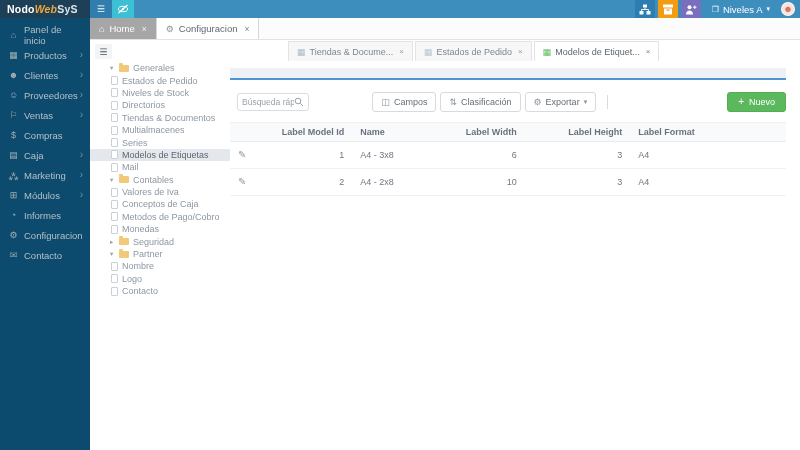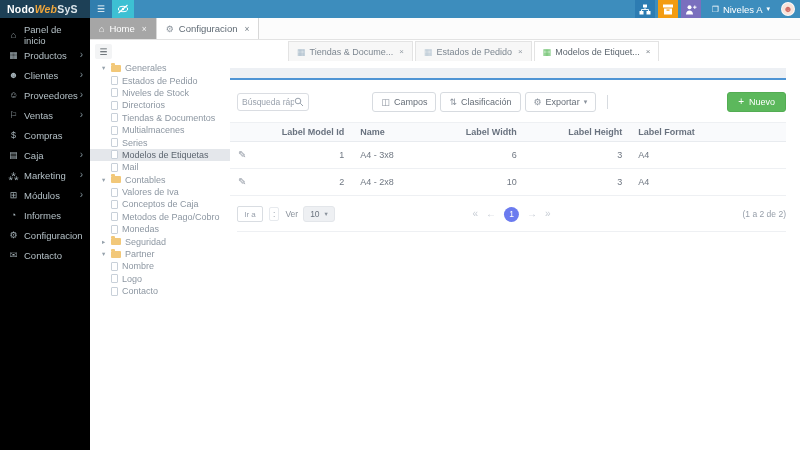--- a/index.html
+++ b/index.html
@@ -1,21 +1,21 @@
 <!DOCTYPE html>
 <html><head>
 <meta charset="utf-8">
 <style>
   * { margin:0; padding:0; box-sizing:border-box; }
   html,body { width:800px; height:450px; overflow:hidden; background:#fff;
     font-family:"Liberation Sans", sans-serif; }
   .stage { position:relative; width:800px; height:450px; }
 
   
-  .sidebar { position:absolute; left:0; top:0; width:90px; height:450px; background:#000000; }
+  .sidebar { position:absolute; left:0; top:0; width:90px; height:450px; background:#0c4a6e; }
   .logo { height:18px; background:#1d4056; display:flex; align-items:center; padding-left:7px;
     font-size:10.5px; letter-spacing:.2px; white-space:nowrap; }
   .logo b { color:#fff; font-weight:bold; }
   .logo .web { color:#f0a63a; font-weight:bold;font-style:italic; }
   .logo .sys { color:#dce5eb; font-weight:600; }
   .snav { padding-top:7px; }
   .sitem { display:flex; align-items:center; height:20px; padding:0 7px; color:#b4c0c6;
     font-size:9.5px; cursor:pointer; }
   .sicon { width:13px; margin-right:4px; font-size:9px; color:#a2afb5; text-align:center; flex:none; }
   .sarrow { margin-left:auto; color:#7d8d95; font-size:10px; line-height:1; }
@@ -51,21 +51,21 @@
   .tab.active .ticn { color:#8a939c; }
 
   
   .content { position:absolute; left:90px; top:40px; width:710px; height:410px; background:#fff; }
 
   
   .treepanel { position:absolute; left:0; top:0; width:140px; height:410px; }
   .ttoggle { margin:4px 0 3px 5px; width:17px; height:15px; background:#f3f4f5; display:flex;
     align-items:center; justify-content:center; color:#4a5258; font-size:9px; cursor:pointer;
     border-radius:2px; }
-  .tn { display:flex; align-items:center; height:12.4px; padding-left:12px; color:#8d97a2;
+  .tn { display:flex; align-items:center; height:12.4px; padding-left:20px; color:#8d97a2;
     font-size:9px; cursor:pointer; white-space:nowrap; }
   .tn.lv1 { padding-left:21px; }
   .tn.sel { background:#e4e7eb; color:#5d6670; }
   .xp { width:9px; font-size:6.5px; color:#96a2ac; flex:none; }
   .xp.open::before { content:"▾"; }
   .xp.closed::before { content:"▸"; }
   .fold { width:10px; height:7px; background:#f2c879; border-radius:1px; position:relative;
     margin-right:4px; flex:none; }
   .fold::before { content:""; position:absolute; top:-2px; left:0; width:4px; height:2px;
     background:#f2c879; border-radius:1px 1px 0 0; }
@@ -436,33 +436,16 @@
               <td class="ar">2</td>
               <td class="al">A4 - 2x8</td>
               <td class="ar">10</td>
               <td class="ar">3</td>
               <td class="al">A4</td>
             </tr>
           </tbody>
         </table>
       </div>
 
-      <div class="pagerow">
-        <input class="goto" type="text" placeholder="Ir a" style="">
-        <span class="colonbox">:</span>
-        <span class="verlbl">Ver</span>
-        <div class="psel">
-          <span>10</span>
-          <span class="crt">▾</span>
-        </div>
-        <div class="pager-center">
-          <span class="pgicon">«</span>
-          <span class="pgicon">←</span>
-          <span class="pgcur">1</span>
-          <span class="pgicon">→</span>
-          <span class="pgicon">»</span>
-        </div>
-        <span class="rangetxt">(1 a 2 de 2)</span>
-      </div>
 
     </div>
   </div>
 </div>
 
 </body></html>

